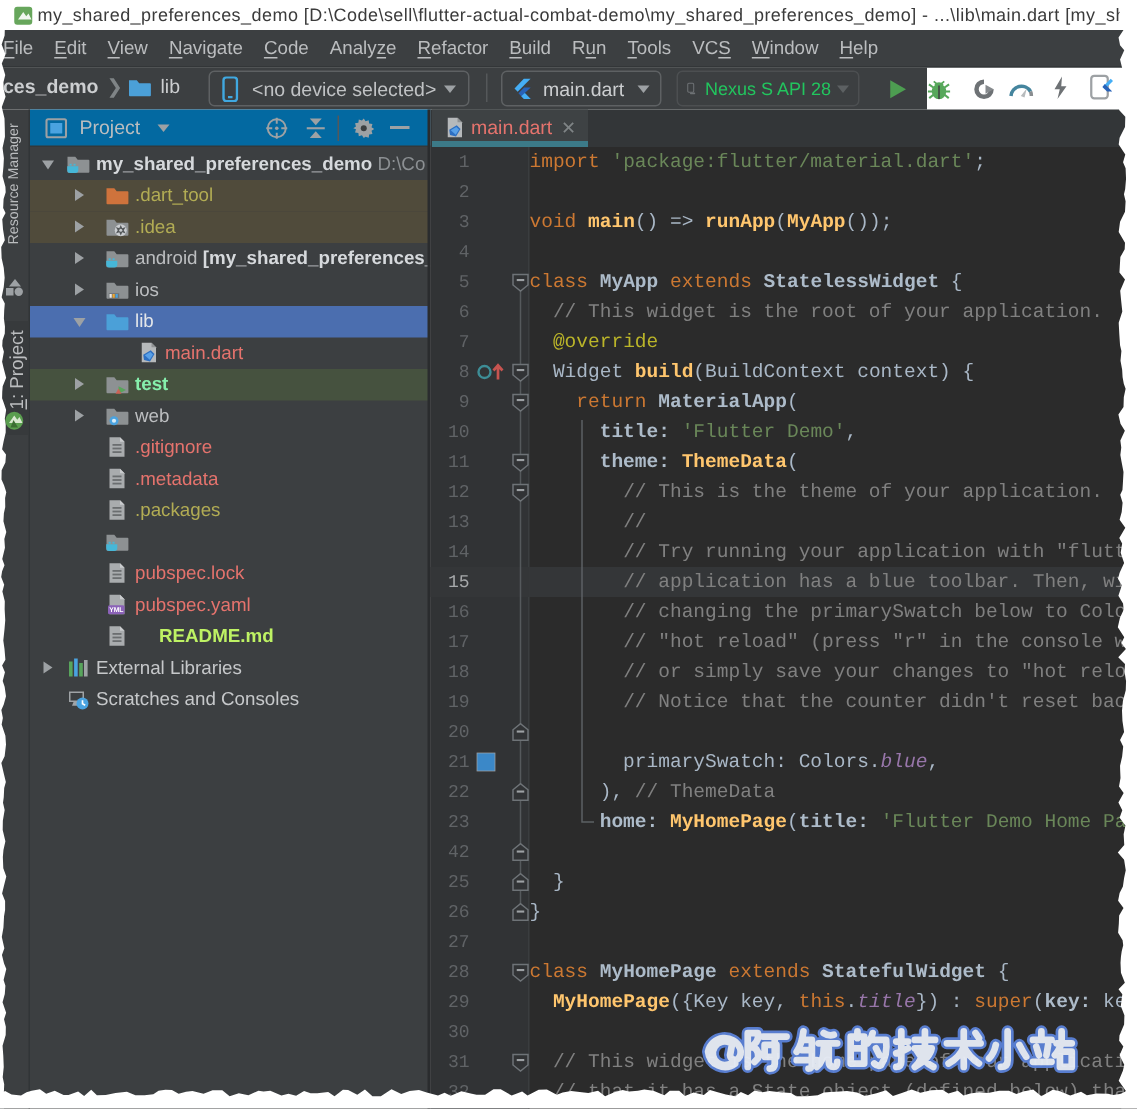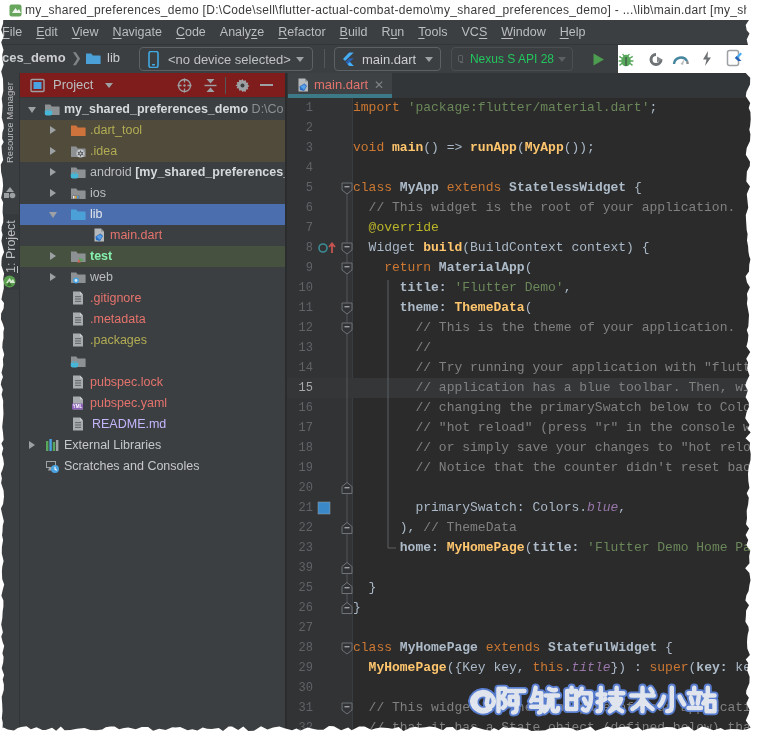--- a/index.html
+++ b/index.html
@@ -13,21 +13,21 @@
 #menu i:first-child{margin-left:-5px}
 u{text-decoration-thickness:1px;text-underline-offset:2px}
 
 #tbar{position:absolute;left:0;top:45px;width:618px;height:28px;background:#3c3f41;color:#bbbdbf;font-size:13px}
 .combo{position:absolute;top:2px;height:24px;border:1px solid #5e6163;border-radius:4px;display:flex;align-items:center}
 .cararrow{width:0;height:0;border-left:4.5px solid transparent;border-right:4.5px solid transparent;border-top:5px solid #9da1a4}
 
 #stripe{position:absolute;left:0;top:73px;width:20px;height:666px;background:#3c3f41;border-right:1px solid #313537}
 .vtxt{position:absolute;color:#bbbdbf;font-size:12px;white-space:nowrap;transform:rotate(-90deg);transform-origin:0 0}
 
-#phdr{position:absolute;left:20px;top:73px;width:267px;height:25px;background:#7f1d1d;color:#bbbdbf;font-size:13px;border-bottom:1px solid #353839}
+#phdr{position:absolute;left:20px;top:73px;width:267px;height:25px;background:#0369a1;color:#bbbdbf;font-size:13px;border-bottom:1px solid #353839}
 
 #tabbar{position:absolute;left:287px;top:73px;width:471px;height:25px;background:#333638}
 #tab{position:absolute;left:1px;top:0;width:104px;height:25px;background:#3e4244}
 #tabul{position:absolute;left:1px;top:21px;width:104px;height:4px;background:#3c7a88}
 
 #tree{position:absolute;left:20px;top:98px;width:267px;height:641px;background:#3c3f41;font-size:12.5px;overflow:hidden}
 .rbg{position:absolute;left:0;width:266px;height:21px}
 .arw{position:absolute}
 .arw.dn{width:0;height:0;border-left:4.5px solid transparent;border-right:4.5px solid transparent;border-top:6px solid #9da1a4}
 .arw.rt{width:0;height:0;border-top:4.5px solid transparent;border-bottom:4.5px solid transparent;border-left:6px solid #9da1a4}
@@ -299,21 +299,21 @@
           <text x="7.5" y="13.2" font-size="4.5" fill="#fff" text-anchor="middle" font-family="Liberation Sans" font-weight="bold">YML</text>
         </svg></div>
       <div class="trt" style="left:70px;top:295px;color:#e5736d;font-weight:normal">pubspec.yaml</div>
 <div class="tic" style="left:50px;top:318px"><svg width="16" height="16" viewBox="0 0 16 16" style="">
           <path d="M3 1.5 h7 l3 3 V14.5 H3 z" fill="#a9acae"></path>
           <path d="M10 1.5 l3 3 h-3 z" fill="#caccce"></path>
           <rect x="5" y="6" width="6" height="1.2" fill="#6b6e70"></rect>
           <rect x="5" y="8.4" width="6" height="1.2" fill="#6b6e70"></rect>
           <rect x="5" y="10.8" width="6" height="1.2" fill="#6b6e70"></rect>
         </svg></div>
-      <div class="trt" style="left:72px;top:316px;color:#c4b5fd;font-weight:normal">README.md</div>
+      <div class="trt" style="left:86px;top:316px;color:#bef264;font-weight:bold">README.md</div>
 <div class="arw rt" style="left:9px;top:343px"></div>
       <div class="tic" style="left:24px;top:339px"><svg width="16" height="16" viewBox="0 0 16 16" style="">
           <rect x="2" y="4" width="2.4" height="10" fill="#58a55c"></rect>
           <rect x="5.4" y="2" width="2.4" height="12" fill="#4aa3e0"></rect>
           <rect x="8.8" y="5" width="2.4" height="9" fill="#58a55c"></rect>
           <rect x="12" y="3" width="2.4" height="11" fill="#9fa3a6"></rect>
         </svg></div>
       <div class="trt" style="left:44px;top:337px;color:#c6c8ca;font-weight:normal">External Libraries</div>
 <div class="tic" style="left:24px;top:360px"><svg width="16" height="16" viewBox="0 0 16 16" style="">
           <path d="M2 3 h10 v7 H2 z" fill="#9fa3a6"></path>
@@ -344,21 +344,21 @@
 <div class="ln" style="top:260px">14</div>
 <div class="ln cur" style="top:280px">15</div>
 <div class="ln" style="top:300px">16</div>
 <div class="ln" style="top:320px">17</div>
 <div class="ln" style="top:340px">18</div>
 <div class="ln" style="top:360px">19</div>
 <div class="ln" style="top:380px">20</div>
 <div class="ln" style="top:400px">21</div>
 <div class="ln" style="top:420px">22</div>
 <div class="ln" style="top:440px">23</div>
-<div class="ln" style="top:460px">39</div>
+<div class="ln" style="top:460px">42</div>
 <div class="ln" style="top:480px">25</div>
 <div class="ln" style="top:500px">26</div>
 <div class="ln" style="top:520px">27</div>
 <div class="ln" style="top:540px">28</div>
 <div class="ln" style="top:560px">29</div>
 <div class="ln" style="top:580px">30</div>
 <div class="ln" style="top:600px">31</div>
 <div class="ln" style="top:620px">32</div>
   <svg class="foldcol" width="70" height="640" viewBox="0 0 70 640">
         <line x1="60" y1="90" x2="60" y2="510" stroke="#55595c" stroke-width="1"></line>

